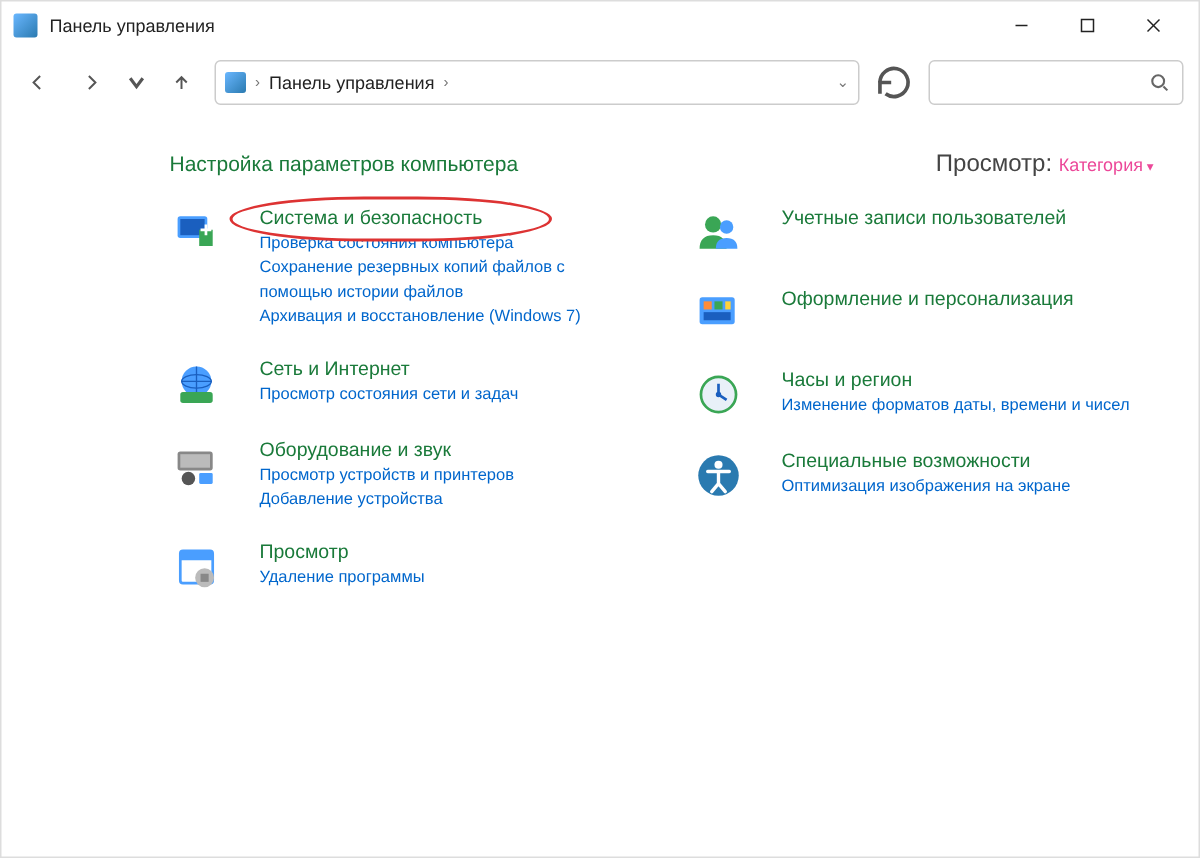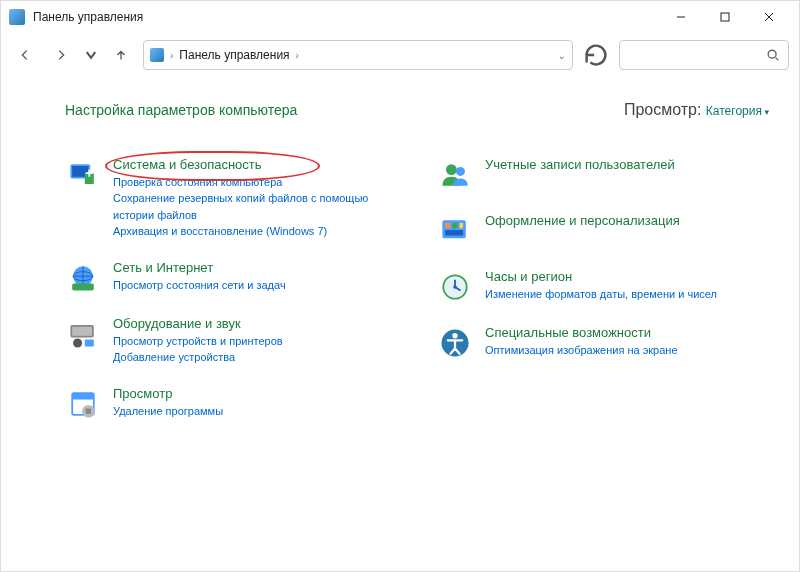--- a/index.html
+++ b/index.html
@@ -15,29 +15,29 @@
 .nav-btn { width: 28px; height: 28px; display: flex; align-items: center; justify-content: center; cursor: pointer; border-radius: 4px; }
 .nav-btn svg { width: 14px; height: 14px; stroke: #555; fill: none; stroke-width: 1.5; }
 .addrbar { flex: 1; display: flex; align-items: center; border: 1px solid #ccc; border-radius: 4px; height: 30px; padding: 0 6px; gap: 6px; }
 .addrbar .bc-icon { width: 14px; height: 14px; background: linear-gradient(135deg,#6ab7ff,#2a7ab0); border-radius: 2px; }
 .addrbar .chev { color: #777; font-size: 10px; }
 .addrbar .crumb { font-size: 12px; color: #222; }
 .addrbar .spacer { flex: 1; }
 .refresh-btn { width: 30px; height: 30px; display: flex; align-items: center; justify-content: center; cursor: pointer; }
 .searchbox { width: 170px; height: 30px; border: 1px solid #ccc; border-radius: 4px; display: flex; align-items: center; justify-content: flex-end; padding: 0 8px; }
 .searchbox svg { width: 14px; height: 14px; stroke: #666; fill: none; stroke-width: 1.6; }
-.content { flex: 1; padding: 24px 30px 10px 64px; overflow: auto; }
+.content { flex: 1; padding: 24px 30px 10px 112px; overflow: auto; }
 .header-row { display: flex; justify-content: space-between; align-items: baseline; margin-bottom: 18px; margin-left: 0; }
 .page-title { font-size: 14px; color: #1a7a3a; }
 .view-label { font-size: 16px; color: #444; }
-.view-value { font-size: 12px; color: #0f766e; cursor: pointer; }
+.view-value { font-size: 12px; color: #ec4899; cursor: pointer; }
 .view-value::after { content: " ▾"; font-size: 9px; }
 .columns { display: flex; gap: 40px; }
 .col { flex: 1; }
-.cat { display: flex; gap: 12px; margin-bottom: 18px; position: relative; margin-top: 20px; }
+.cat { display: flex; gap: 24px; margin-bottom: 18px; position: relative; }
 .cat-icon { width: 36px; height: 36px; flex-shrink: 0; display: flex; align-items: center; justify-content: center; }
 .cat-icon svg { width: 36px; height: 36px; }
 .cat-body { flex: 1; }
 .cat-title { font-size: 13px; color: #1a7a3a; cursor: pointer; line-height: 1.3; }
 .cat-link { display: block; font-size: 11px; color: #0066cc; cursor: pointer; line-height: 1.5; }
 .shield-mini { display: inline-block; width: 12px; height: 12px; vertical-align: -2px; margin-right: 4px; }
 .highlight-oval { position: absolute; border: 2px solid #d33; border-radius: 50% / 60%; left: 40px; top: -6px; width: 215px; height: 30px; pointer-events: none; }
 </style>
 </head>
 <body>

